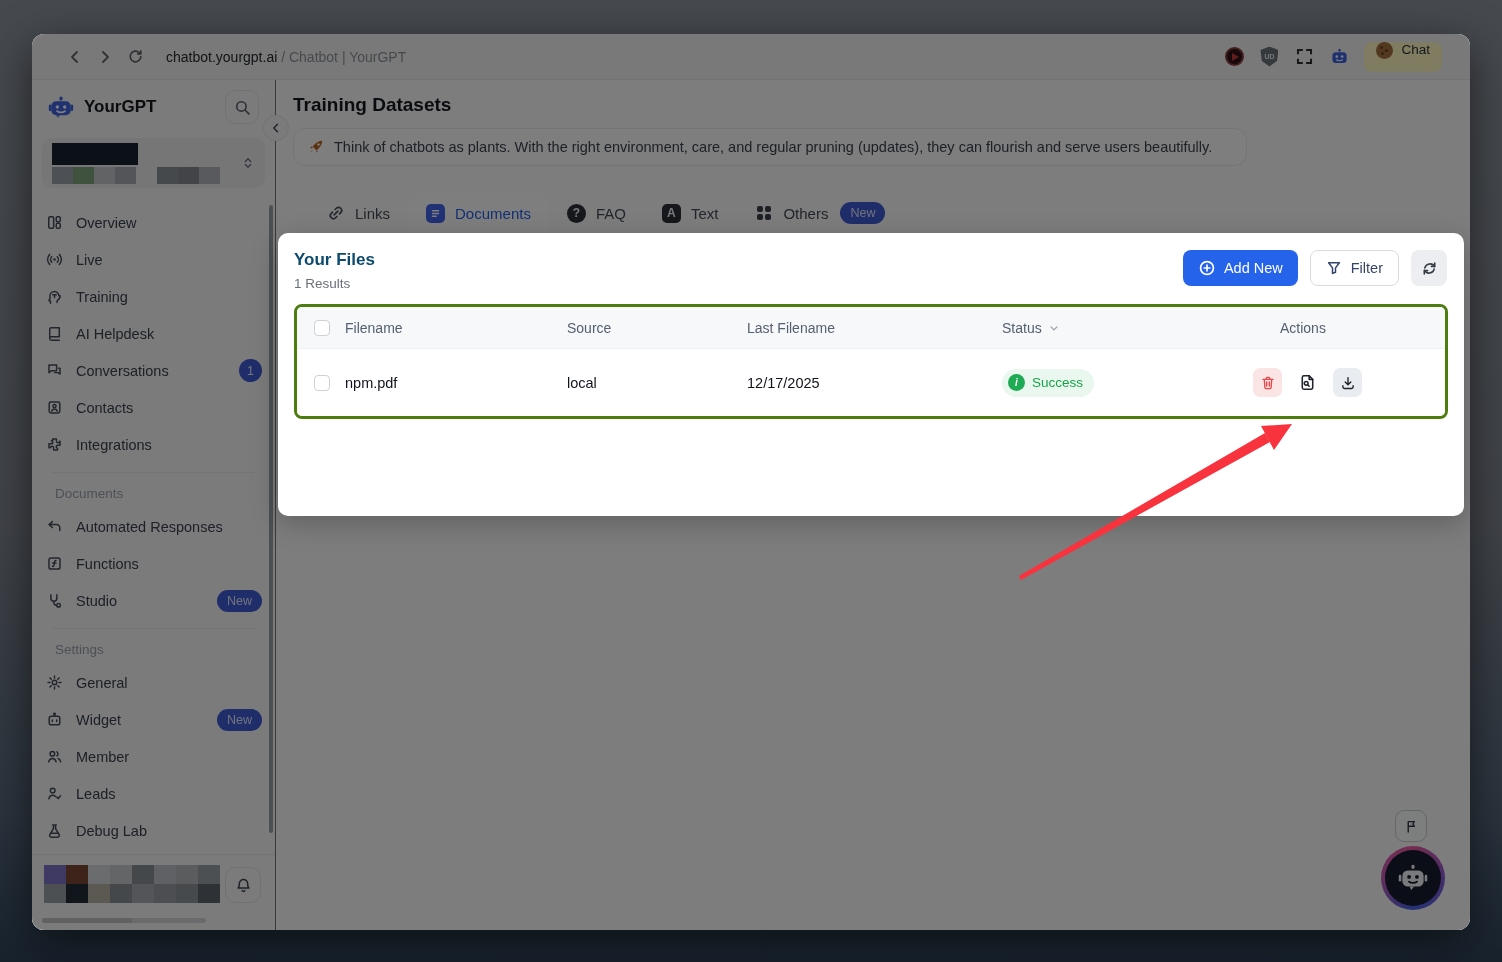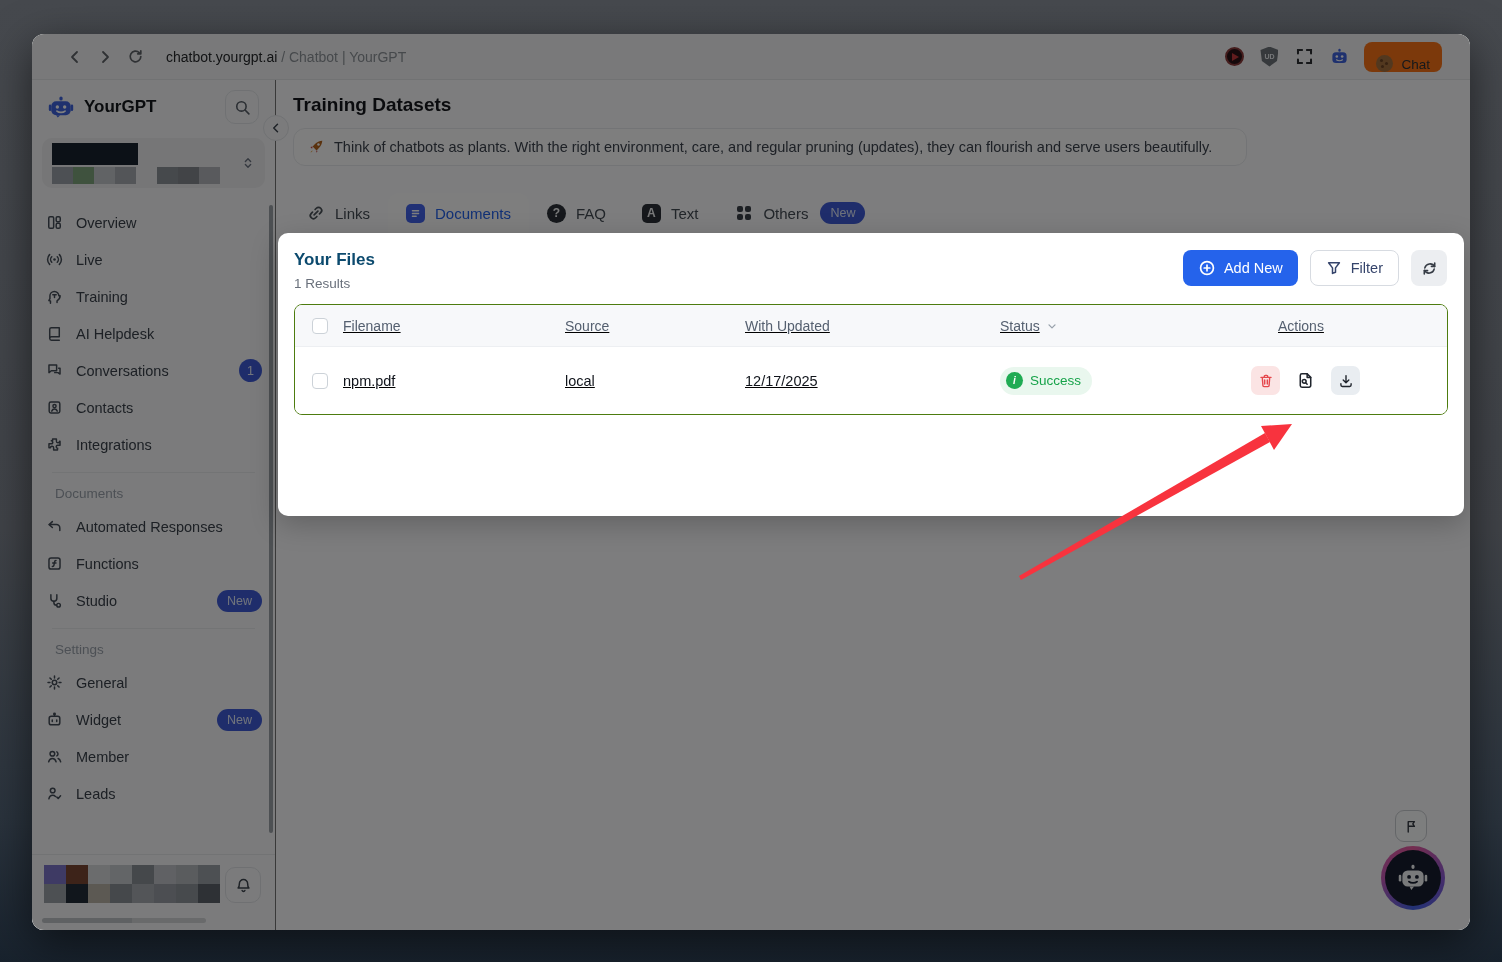--- a/index.html
+++ b/index.html
@@ -16,21 +16,21 @@
   }
   
   .toolbar{ height:46px; background:#f2f3f4; border-bottom:1px solid #e2e4e6;
     display:flex; align-items:center; padding:0 28px; }
   .tb-btn{ width:30px; height:30px; display:flex; align-items:center; justify-content:center;
     color:#5f6368; border-radius:6px; }
   .urlbar{ margin-left:16px; font-size:14px; color:#26282b; white-space:nowrap; }
   .urlbar .rest{ color:#8d9298; }
   .tb-right{ margin-left:auto; display:flex; align-items:center; gap:15px; }
   .ext-icon{ width:20px; height:20px; display:flex; align-items:center; justify-content:center; }
-  .chat-pill{ display:flex; align-items:flex-end; gap:8px; background:#f97316; border-radius:8px;
+  .chat-pill{ display:flex; align-items:flex-start; gap:8px; background:#fef9c3; border-radius:8px;
     height:30px; padding:0 12px; font-size:13.5px; color:#2e3237; }
   .cookie{ width:17px; height:17px; border-radius:50%; background:#a4703f; position:relative; }
   .cookie i{ position:absolute; width:3px; height:3px; border-radius:50%; background:#6e4524; }
   .cookie i:nth-child(1){left:4px;top:4px}.cookie i:nth-child(2){left:9px;top:7px}.cookie i:nth-child(3){left:5px;top:10px}
   .rec-circle{ width:19px;height:19px;border-radius:50%;background:#2a1216;border:2px solid #8a3b3b;
     display:flex;align-items:center;justify-content:center;}
   .rec-circle b{ width:0;height:0;border-left:7px solid #c4393c;border-top:4.5px solid transparent;border-bottom:4.5px solid transparent;margin-left:2px;}
   .shield{ width:18px;height:20px;background:#6d7278;clip-path:polygon(50% 0,100% 18%,92% 72%,50% 100%,8% 72%,0 18%);
     display:flex;align-items:center;justify-content:center;color:#eceff2;font-size:7px;font-weight:bold;}
   
@@ -67,21 +67,21 @@
     border-radius:10px; display:flex; align-items:center; justify-content:center; color:#3d444e; background:#f6f7f8;}
   .foot-bar{ position:absolute; left:10px; bottom:7px; width:164px; height:5px; border-radius:3px;
     background:linear-gradient(90deg,#bfc2c6 0%,#bfc2c6 55%,#d2d4d7 55%,#d2d4d7 100%);}
   .collapse-btn{ position:absolute; left:231px; top:35px; width:26px; height:26px; border-radius:50%;
     background:#f6f7f8; border:1px solid #e2e4e8; z-index:5; display:flex; align-items:center; justify-content:center; color:#3f4651;}
   
   .page-title{ position:absolute; left:17px; top:14px; font-size:19px; font-weight:700; color:#15171c;}
   .tip-banner{ position:absolute; left:17px; top:48px; width:954px; height:38px; background:#fcfcfd;
     border:1px solid #e7e9ec; border-radius:12px; display:flex; align-items:center; gap:9px;
     padding:0 13px; font-size:14.5px; color:#3c434d; }
-  .tabs{ position:absolute; left:12px; top:113px; height:40px; display:flex; align-items:stretch;text-align:right; }
+  .tabs{ position:absolute; left:32px; top:113px; height:40px; display:flex; align-items:stretch;text-align:right; }
   .tab{ display:flex; align-items:center; gap:10px; padding:0 18px; font-size:15px; color:#454c55; }
   .tab.active{ background:#fcfcfd; border-radius:10px 10px 0 0; color:#2563eb; font-weight:500;}
   .ticon{ width:19px; height:19px; display:flex; align-items:center; justify-content:center; }
   .doc-chip{ width:19px; height:19px; border-radius:5px; background:#4263eb; display:flex; align-items:center; justify-content:center;}
   .dark-circle{ width:19px; height:19px; border-radius:50%; background:#2c3138; color:#f2f3f4; font-size:12px;
     font-weight:700; display:flex; align-items:center; justify-content:center;}
   .dark-square{ width:19px; height:19px; border-radius:5px; background:#2c3138; color:#f2f3f4; font-size:12px;
     font-weight:700; display:flex; align-items:center; justify-content:center;}
   .dots-grid{ width:14px; height:14px; display:grid; grid-template-columns:6px 6px; grid-template-rows:6px 6px; gap:2px;}
   .dots-grid i{ background:#3a4048; border-radius:2px; }
@@ -94,21 +94,21 @@
   .card-head{ display:flex; align-items:flex-start; padding:17px 17px 10px 16px; }
   .card-title{ font-size:17px; font-weight:700; color:#0c4a6e; }
   .card-sub{ font-size:13.5px; color:#69707b; margin-top:6px; }
   .head-actions{ margin-left:auto; display:flex; gap:12px; align-items:center; }
   .btn-primary{ height:36px; border-radius:8px; background:#2563eb; color:#fff; font-size:14.5px;
     display:flex; align-items:center; gap:8px; padding:0 15px; border:none; font-family:inherit;}
   .btn-outline{ height:36px; border-radius:8px; background:#fff; color:#35446b; font-size:14.5px;
     display:flex; align-items:center; gap:9px; padding:0 15px; border:1px solid #d7dbe1; font-family:inherit;}
   .btn-ghost{ width:36px; height:36px; border-radius:8px; background:#eceef1; border:none;
     display:flex; align-items:center; justify-content:center; color:#353b44;}
-  .table{ margin:3px 16px 12px; border:1px solid #4d7c0f; border-radius:8px; overflow:hidden;text-decoration:underline; }
+  .table{ margin:3px 16px 12px; border:3px solid #4d7c0f; border-radius:8px; overflow:hidden; }
   .thead,.trow{ display:grid; grid-template-columns:48px 222px 180px 255px 278px 1fr; align-items:center; }
   .thead{ height:42px; background:#f7f8fa; font-size:14px; color:#556070; border-bottom:1px solid #edeff2;}
   .trow{ height:67px; background:#fff; font-size:14.5px; color:#10141b; }
   .cb{ width:16px; height:16px; border:1.5px solid #ccd2d8; border-radius:4px; background:#fff; margin-left:17px; }
   .th-status{ display:flex; align-items:center; gap:6px; color:#556070;}
   .status-pill{ display:inline-flex; align-items:center; gap:7px; height:28px; padding:0 11px 0 6px;
     background:#e9f7ee; border-radius:14px; font-size:13.5px; color:#17a34a; }
   .status-dot{ width:17px; height:17px; border-radius:50%; background:#1fab53; color:#fff; font-size:10px;
     font-style:italic; font-weight:700; display:flex; align-items:center; justify-content:center;}
   .actions-cell{ display:flex; align-items:center; gap:11px; margin-left:-27px; }
@@ -364,20 +364,29 @@
         </div>
         <div class="nav-item">
           <span class="nicon">
               <svg width="17" height="17" viewBox="0 0 16 16" fill="none" stroke="currentColor" stroke-width="1.4" stroke-linecap="round" stroke-linejoin="round">
                 <circle cx="6.3" cy="5.2" r="2.2"></circle>
                 <path d="M2.7 13c.5-2.1 1.9-3.3 3.6-3.3 1 0 1.9.4 2.6 1.1"></path>
                 <path d="M10.2 11.4l1.3 1.3 2.2-2.5"></path>
               </svg>
             </span>
           <span>Leads</span>
+        </div>
+        <div class="nav-item">
+          <span class="nicon">
+              <svg width="17" height="17" viewBox="0 0 16 16" fill="none" stroke="currentColor" stroke-width="1.4" stroke-linecap="round" stroke-linejoin="round">
+                <path d="M6.2 2.7h3.6M7 2.7v3.5L3.6 12a1.6 1.6 0 001.4 2.3h6a1.6 1.6 0 001.4-2.3L9 6.2V2.7"></path>
+                <path d="M4.9 10.6h6.2"></path>
+              </svg>
+            </span>
+          <span>Debug Lab</span>
         </div>
       </div>
 
       <div class="side-scroll"></div>
 
       <div class="side-footer">
         <div class="foot-mosaic">
           <i style="background:#7d74c9"></i>
             <i style="background:#7a4632"></i>
             <i style="background:#d6d8db"></i>
@@ -495,21 +504,21 @@
             </svg>
         </button>
       </div>
     </div>
 
     <div class="table">
       <div class="thead">
         <div class="cb"></div>
         <div>Filename</div>
         <div>Source</div>
-        <div>With Updated</div>
+        <div>Last Filename</div>
         <div class="th-status">
           <span>Status</span>
           <svg width="12" height="12" viewBox="0 0 16 16" fill="none" stroke="#9aa3ad" stroke-width="1.8" stroke-linecap="round" stroke-linejoin="round">
               <path d="M4 6.5l4 4 4-4"></path>
             </svg>
         </div>
         <div>Actions</div>
       </div>
       <div class="trow">
         <div class="cb"></div>

